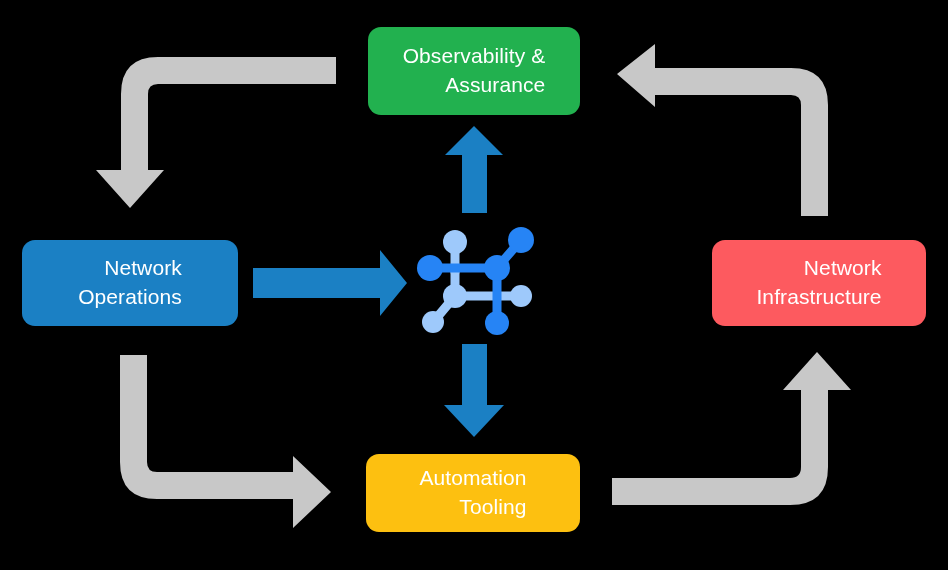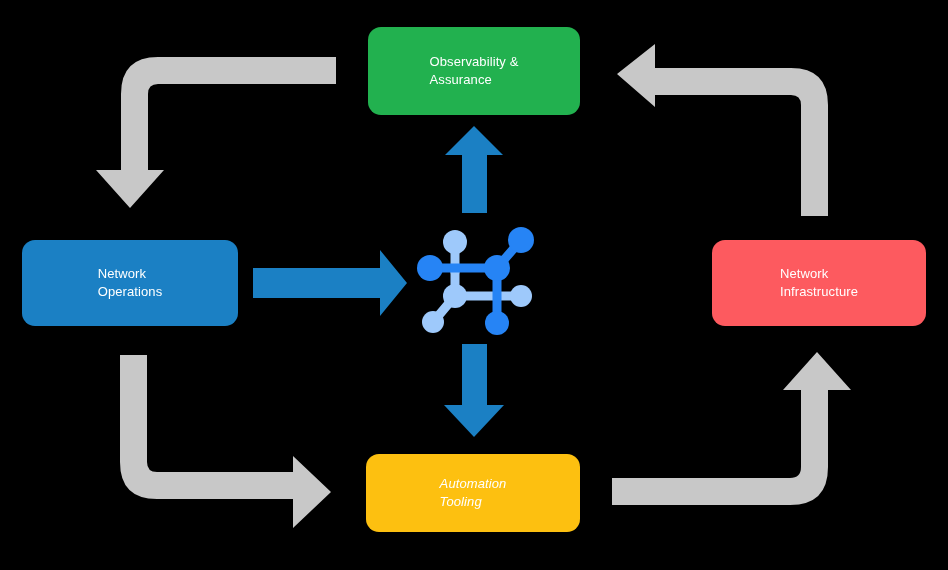--- a/index.html
+++ b/index.html
@@ -24,35 +24,35 @@
     left: 0;
     top: 0;
     width: 948px;
     height: 570px;
   }
   .node-box {
     position: absolute;
     display: flex;
     align-items: center;
     justify-content: center;
-    text-align: left;
+    text-align: right;
     border-radius: 13px;
     color: #ffffff;
-    font-size: 13px;
+    font-size: 21px;
     line-height: 1.38;
     font-weight: 400;
     letter-spacing: 0.1px;
     box-sizing: border-box;
     padding: 4px 3px;
     white-space: pre-line;
   }
   #box-observability { left: 368px; top: 27px;  width: 212px; height: 88px; background: #22b14f; }
   #box-operations    { left: 22px;  top: 240px; width: 216px; height: 86px; background: #1b80c4; }
   #box-infrastructure{ left: 712px; top: 240px; width: 214px; height: 86px; background: #fd5a5f; }
-  #box-automation    { left: 366px; top: 454px; width: 214px; height: 78px; background: #fdc010; font-style: italic; }
+  #box-automation    { left: 366px; top: 454px; width: 214px; height: 78px; background: #fdc010; }
 </style>
 </head>
 <body>
 
 <div id="canvas">
 
   <svg id="diagram-svg" viewBox="0 0 948 570">
 
     <path fill="#c8c8c8" d="M 336 57
              L 158 57

